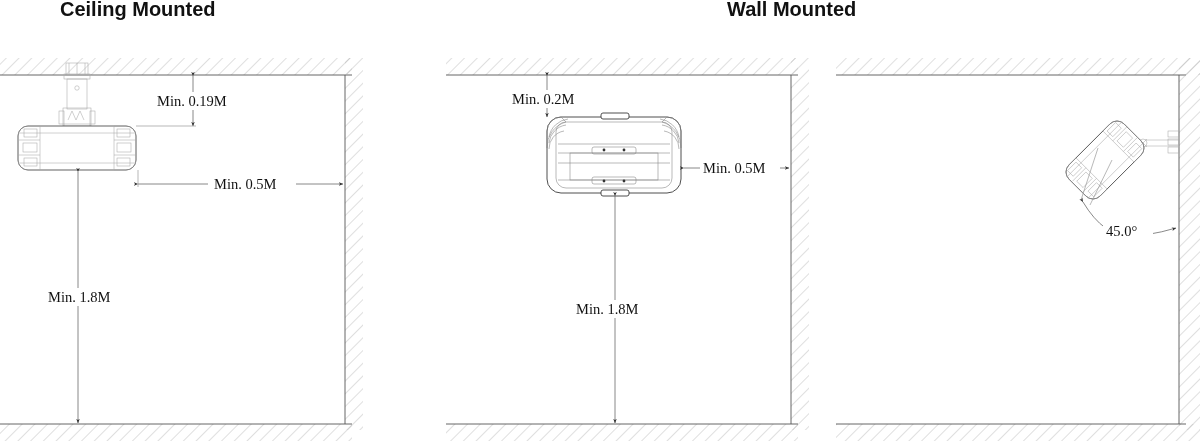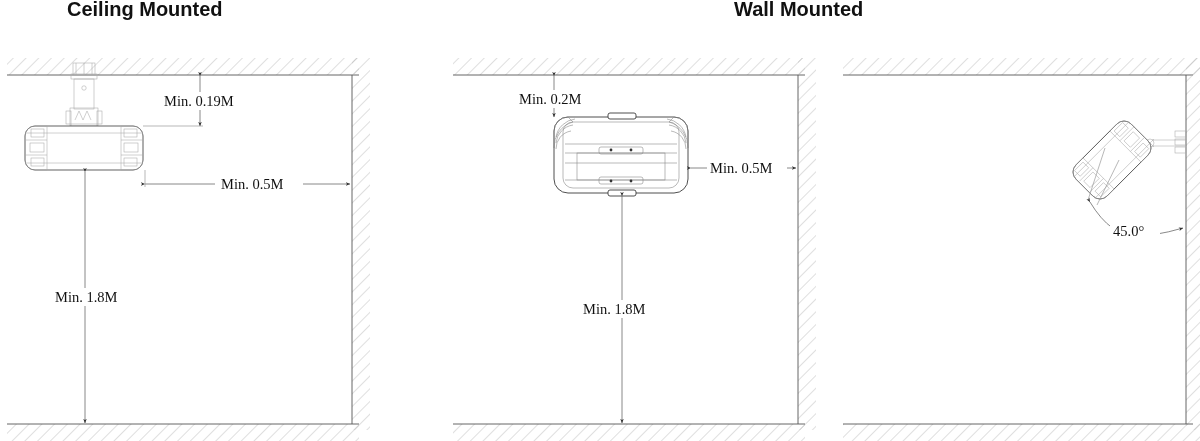--- a/index.html
+++ b/index.html
@@ -1,18 +1,18 @@
 <!DOCTYPE html>
 <html><head>
 <meta charset="utf-8">
 <style>
   html,body{margin:0;padding:0;background:#ffffff;}
   body{width:1200px;height:441px;position:relative;overflow:hidden;
        font-family:"Liberation Sans",sans-serif;}
-  .stage{position:absolute;left:7px;top:0;width:1032px;height:441px;}
+  .stage{position:absolute;left:0;top:0;width:1032px;height:441px;}
   .title{position:absolute;font-family:"Liberation Sans",sans-serif;
          font-weight:bold;font-size:20px;color:#111111;white-space:nowrap;}
   #title-ceiling{left:60px;top:-2px;}
   #title-wall{left:727px;top:-2px;}
   svg{position:absolute;left:0;top:0;}
   .dimtext{font-family:"Liberation Serif",serif;font-size:14.5px;fill:#111111;}
   .dimline{stroke:#6b6b6b;stroke-width:0.8;fill:none;}
   .dimlineLight{stroke:#9a9a9a;stroke-width:0.7;fill:none;}
   .struct{stroke:#555555;stroke-width:0.9;fill:none;}
   .dev{stroke:#3b3b3b;stroke-width:0.9;fill:#ffffff;}

